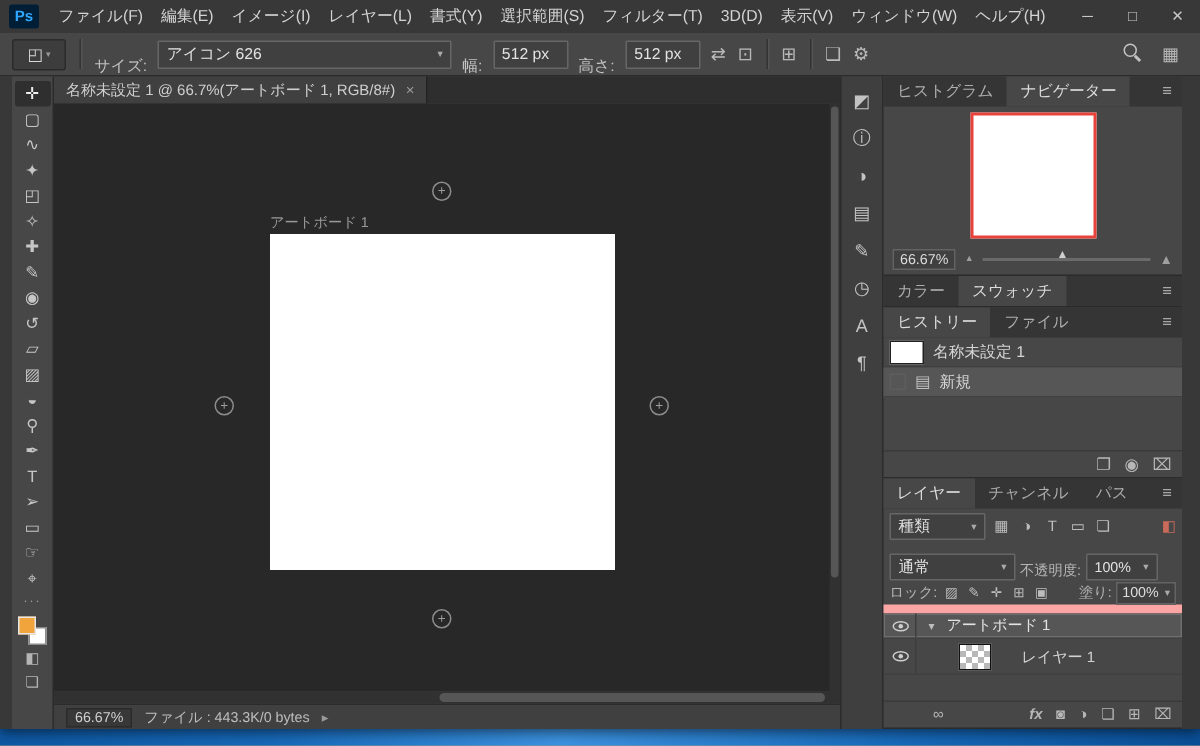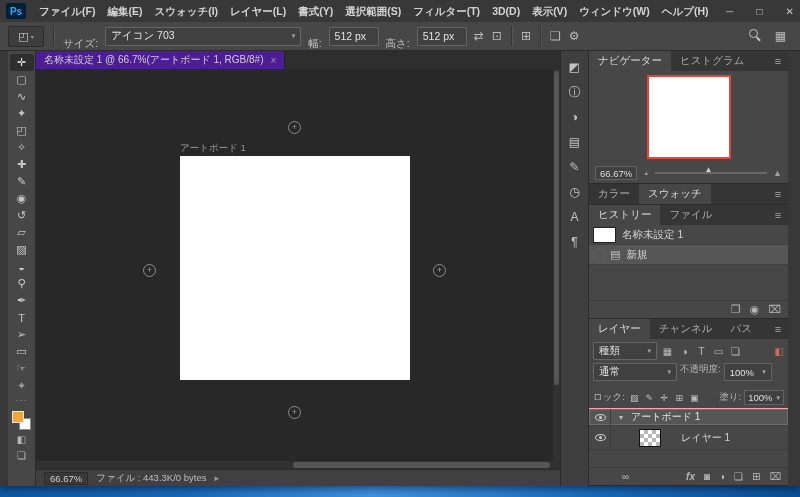--- a/index.html
+++ b/index.html
@@ -7,21 +7,21 @@
   body {
     font-family: "Liberation Sans","DejaVu Sans",sans-serif;
     background: linear-gradient(100deg,#0a4f97 0%,#1668b8 30%,#3c92e0 52%,#1668b8 78%,#0a4f97 100%);
     position: relative;
     -webkit-user-select:none; user-select:none;
   }
   .window{position:absolute;left:0;top:0;width:800px;height:486px;background:#474747;display:flex;flex-direction:column;box-shadow:0 2px 8px rgba(0,0,0,.55);}
   
   .titlebar{height:22px;background:#383838;display:flex;align-items:center;flex:none;color:#d4d4d4;font-size:10.5px;}
   .ps-logo{width:20px;height:16px;margin:0 7px 0 6px;background:#001e36;color:#31a8ff;font-weight:bold;font-size:10px;display:flex;align-items:center;justify-content:center;border-radius:2px;flex:none;}
-  .menus{display:flex;align-items:center;height:100%;font-weight:bold;}
+  .menus{display:flex;align-items:center;height:100%;}
   .menus .menu-item{padding:0 6px;line-height:22px;cursor:default;white-space:nowrap;}
   .win-controls{margin-left:auto;display:flex;height:100%;}
   .win-btn{width:30px;height:22px;display:flex;align-items:center;justify-content:center;color:#c8c8c8;font-size:10px;}
   
   .options-bar{height:29px;background:#474747;border-bottom:1px solid #2b2b2b;display:flex;align-items:center;flex:none;padding:0 8px;gap:7px;font-size:10.5px;color:#c9c9c9;}
   .tool-preset{width:36px;height:21px;background:#3d3d3d;border:1px solid #2b2b2b;display:flex;align-items:center;justify-content:center;gap:2px;color:#d8d8d8;font-size:11px;border-radius:2px;}
   .tool-preset .mini{font-size:6px;color:#9a9a9a;}
   .opt-label{color:#c2c2c2;white-space:nowrap;margin-top:16px;}
   .dd,.field{background:#404040;border:1px solid #666;height:19px;display:flex;align-items:center;color:#e2e2e2;font-size:10.5px;padding:0 5px;border-radius:1px;}
   .dd{justify-content:space-between;}
@@ -42,21 +42,21 @@
   .toolbar .tool{width:24px;height:17px;display:flex;align-items:center;justify-content:center;color:#c6c6c6;font-size:11px;cursor:default;border-radius:2px;}
   .toolbar .tool:first-child{background:#2f2f2f;color:#eee;}
   .tool-more{width:24px;height:12px;display:flex;align-items:center;justify-content:center;color:#9a9a9a;font-size:9px;letter-spacing:1px;}
   .swatches{position:relative;width:20px;height:20px;margin-top:5px;flex:none;}
   .swatch-fg{position:absolute;left:0;top:0;width:12px;height:12px;background:#f2a43c;border:1px solid #e6e6e6;z-index:2;}
   .swatch-bg{position:absolute;right:1px;bottom:1px;width:12px;height:12px;background:#ffffff;border:1px solid #8a8a8a;}
   .tool-extra{width:24px;height:16px;display:flex;align-items:center;justify-content:center;color:#b5b5b5;font-size:10px;}
   
   .canvas-col{flex:1;min-width:0;display:flex;flex-direction:column;}
   .tabbar{height:18px;background:#2e2e2e;display:flex;flex:none;}
-  .doc-tab{background:#4c1d95;color:#cfcfcf;font-size:10px;display:flex;align-items:center;gap:7px;padding:0 8px;border-right:1px solid #222;white-space:nowrap;}
+  .doc-tab{background:#404040;color:#cfcfcf;font-size:10px;display:flex;align-items:center;gap:7px;padding:0 8px;border-right:1px solid #222;white-space:nowrap;}
   .tab-close{color:#9c9c9c;font-size:10px;}
   .canvas{flex:1;background:#282828;position:relative;overflow:hidden;}
   .artboard-label{position:absolute;left:144px;top:73px;font-size:9.5px;color:#989898;}
   .artboard{position:absolute;left:144px;top:87px;width:230px;height:224px;background:#ffffff;}
   .handle{position:absolute;width:13px;height:13px;border:1px solid #8d8d8d;border-radius:50%;color:#9d9d9d;font-size:9px;line-height:11px;text-align:center;background:rgba(40,40,40,.4);}
   .v-scroll{position:absolute;right:0;top:0;bottom:0;width:7px;background:#313131;}
   .v-scroll .thumb{position:absolute;left:1px;right:1px;top:2px;height:80%;background:#565656;border-radius:3px;}
   .h-scroll{height:8px;background:#313131;position:relative;flex:none;}
   .h-scroll .thumb{position:absolute;top:1px;bottom:1px;left:49%;right:10px;background:#565656;border-radius:3px;}
   .statusbar{height:17px;background:#404040;border-top:1px solid #2b2b2b;display:flex;align-items:center;flex:none;font-size:9.5px;color:#bdbdbd;gap:8px;padding-left:8px;}
@@ -94,25 +94,25 @@
   .hist-icon{font-size:11px;color:#bdbdbd;flex:none;}
   .panel-footer{height:18px;border-top:1px solid #3a3a3a;display:flex;align-items:center;justify-content:flex-end;gap:9px;padding:0 7px;flex:none;margin-top:auto;}
   .panel-footer [data-name]{font-size:11px;color:#b6b6b6;}
   
   .layers{flex:1;min-height:0;}
   .layers-filter{height:24px;display:flex;align-items:center;gap:4px;padding:10px 4px;flex:none;}
   .filter-dd{width:64px;height:18px;}
   .layers-filter .ficons{display:flex;align-items:center;gap:4px;}
   .layers-filter .ficons [data-name]{font-size:10px;color:#bdbdbd;width:13px;text-align:center;}
   .filter-toggle{margin-left:auto;font-size:10px;color:#c96a5a;}
-  .layers-blend{height:24px;display:flex;align-items:flex-start;gap:3px;padding:0 4px;flex:none;}
+  .layers-blend{height:24px;display:flex;align-items:flex-end;gap:3px;padding:0 4px;flex:none;}
   .blend-dd{width:84px;height:18px;}
   .small-label{font-size:9.5px;color:#b5b5b5;white-space:nowrap;}
   .opacity-dd{width:48px;height:18px;font-size:9.5px;}
-  .layers-lock{height:22px;display:flex;align-items:center;gap:4px;padding:0 4px;flex:none;border-bottom:1px solid #fca5a5;}
+  .layers-lock{height:22px;display:flex;align-items:center;gap:4px;padding:0 4px;flex:none;border-bottom:6px solid #fca5a5;}
   .layers-lock .licons{display:flex;align-items:center;gap:4px;}
   .layers-lock .licons [data-name]{font-size:9px;color:#bdbdbd;width:11px;text-align:center;}
   .fill-group{margin-left:auto;display:flex;align-items:center;gap:3px;}
   .fill-value{background:#404040;border:1px solid #636363;height:15px;padding:0 3px;font-size:9.5px;display:flex;align-items:center;gap:4px;color:#ddd;}
   .layer-row{display:flex;align-items:center;gap:5px;padding:0 2px;flex:none;border-bottom:1px solid #404040;}
   .layer-row.artboard-row{height:17px;background:#565656;box-shadow:inset 0 0 0 1px #6e6e6e;font-size:10px;color:#e2e2e2;}
   .layer-row.layer1-row{height:24px;font-size:10px;color:#d2d2d2;gap:20px;}
   .eye-cell{width:20px;display:flex;align-items:center;justify-content:center;border-right:1px solid #3e3e3e;align-self:stretch;flex:none;}
   .eye{width:11px;height:7px;border:1px solid #cfcfcf;border-radius:50%;position:relative;display:inline-block;}
   .eye::after{content:"";position:absolute;left:3px;top:1px;width:3px;height:3px;border-radius:50%;background:#cfcfcf;}
@@ -125,21 +125,21 @@
 </head>
 <body>
 
 <div class="window" data-name="photoshop-window">
 
   <div class="titlebar" data-name="titlebar">
     <div class="ps-logo" data-name="photoshop-logo">Ps</div>
     <div class="menus" data-name="menu-bar">
         <span class="menu-item" data-name="menu-file">ファイル(F)</span>
         <span class="menu-item" data-name="menu-edit">編集(E)</span>
-        <span class="menu-item" data-name="menu-image">スウォッチ(I)</span>
+        <span class="menu-item" data-name="menu-image">イメージ(I)</span>
         <span class="menu-item" data-name="menu-layer">レイヤー(L)</span>
         <span class="menu-item" data-name="menu-type">書式(Y)</span>
         <span class="menu-item" data-name="menu-select">選択範囲(S)</span>
         <span class="menu-item" data-name="menu-filter">フィルター(T)</span>
         <span class="menu-item" data-name="menu-3d">3D(D)</span>
         <span class="menu-item" data-name="menu-view">表示(V)</span>
         <span class="menu-item" data-name="menu-window">ウィンドウ(W)</span>
         <span class="menu-item" data-name="menu-help">ヘルプ(H)</span>
       </div>
     <div class="win-controls" data-name="window-controls">
@@ -150,21 +150,21 @@
   </div>
 
   <div class="options-bar" data-name="options-bar">
     <div class="tool-preset" data-name="tool-preset-picker">
       <span data-name="artboard-tool-icon">◰</span>
       <span class="mini" data-name="chevron-down-icon">▾</span>
     </div>
     <div class="opt-sep" data-name="separator"></div>
     <span class="opt-label" data-name="size-label">サイズ:</span>
     <div class="dd size-dd" data-name="size-preset-dropdown">
-      <span data-name="size-preset-value">アイコン 703</span>
+      <span data-name="size-preset-value">アイコン 626</span>
       <span class="chev" data-name="chevron-down-icon">▾</span>
     </div>
     <span class="opt-label" data-name="width-label">幅:</span>
     <div class="field dim-field" data-name="width-field">
       <span data-name="width-value">512 px</span>
     </div>
     <span class="opt-label" data-name="height-label">高さ:</span>
     <div class="field dim-field" data-name="height-field">
       <span data-name="height-value">512 px</span>
     </div>
@@ -258,22 +258,22 @@
         <span data-name="brush-settings-panel-icon">✎</span>
         <span data-name="history-panel-icon">◷</span>
         <span data-name="character-panel-icon">A</span>
         <span data-name="paragraph-panel-icon">¶</span>
       </div>
 
     <div class="panels" data-name="panel-dock">
 
       <section class="panel" data-name="navigator-panel">
         <div class="panel-tabs" data-name="navigator-tab-bar">
+          <div class="ptab" data-name="tab-histogram">ヒストグラム</div>
           <div class="ptab active" data-name="tab-navigator">ナビゲーター</div>
-          <div class="ptab" data-name="tab-histogram">ヒストグラム</div>
           <div class="panel-menu" data-name="panel-menu-icon">≡</div>
         </div>
         <div class="nav-body" data-name="navigator-body">
           <div class="nav-preview" data-name="navigator-preview"></div>
         </div>
         <div class="nav-footer" data-name="navigator-footer">
           <span class="nav-zoom" data-name="navigator-zoom-field">66.67%</span>
           <span class="tri small" data-name="zoom-out-icon">▲</span>
           <div class="nav-slider" data-name="navigator-zoom-slider">
             <span class="sl-thumb" data-name="slider-thumb-icon">▲</span>

